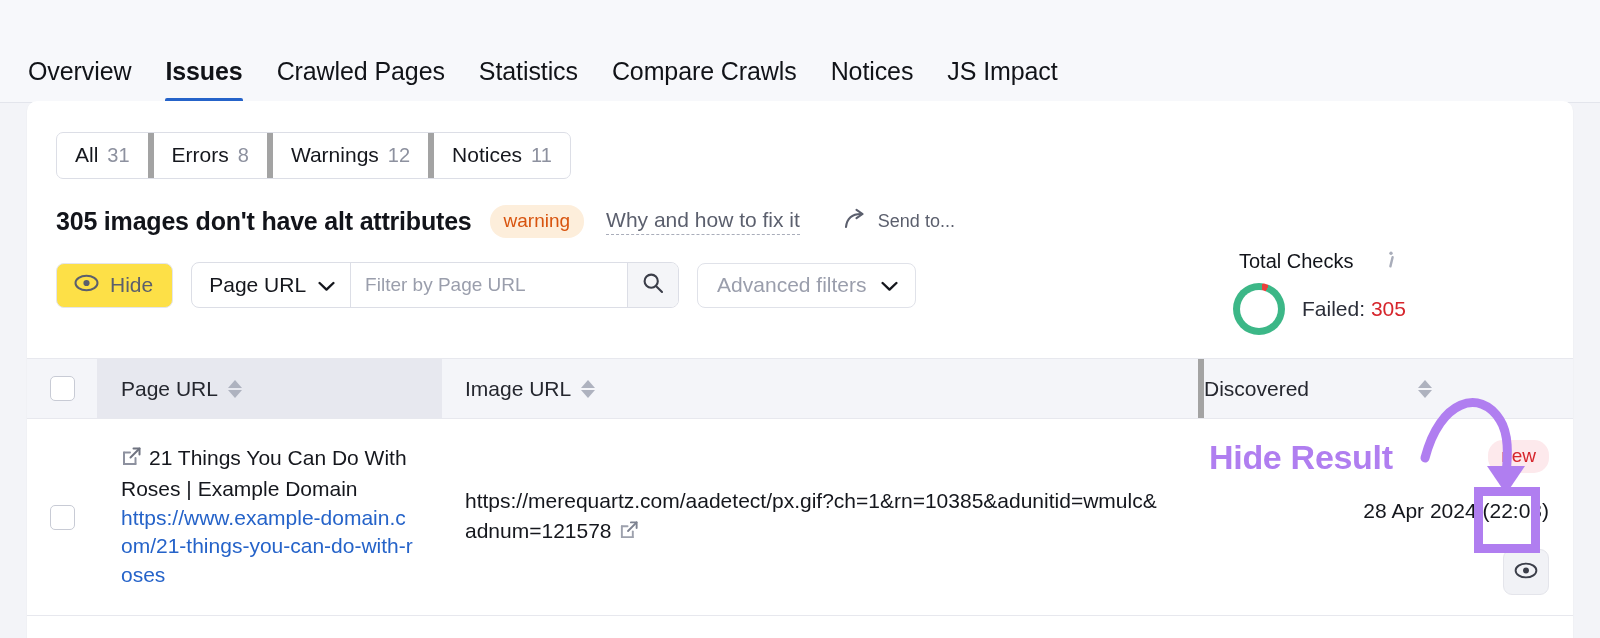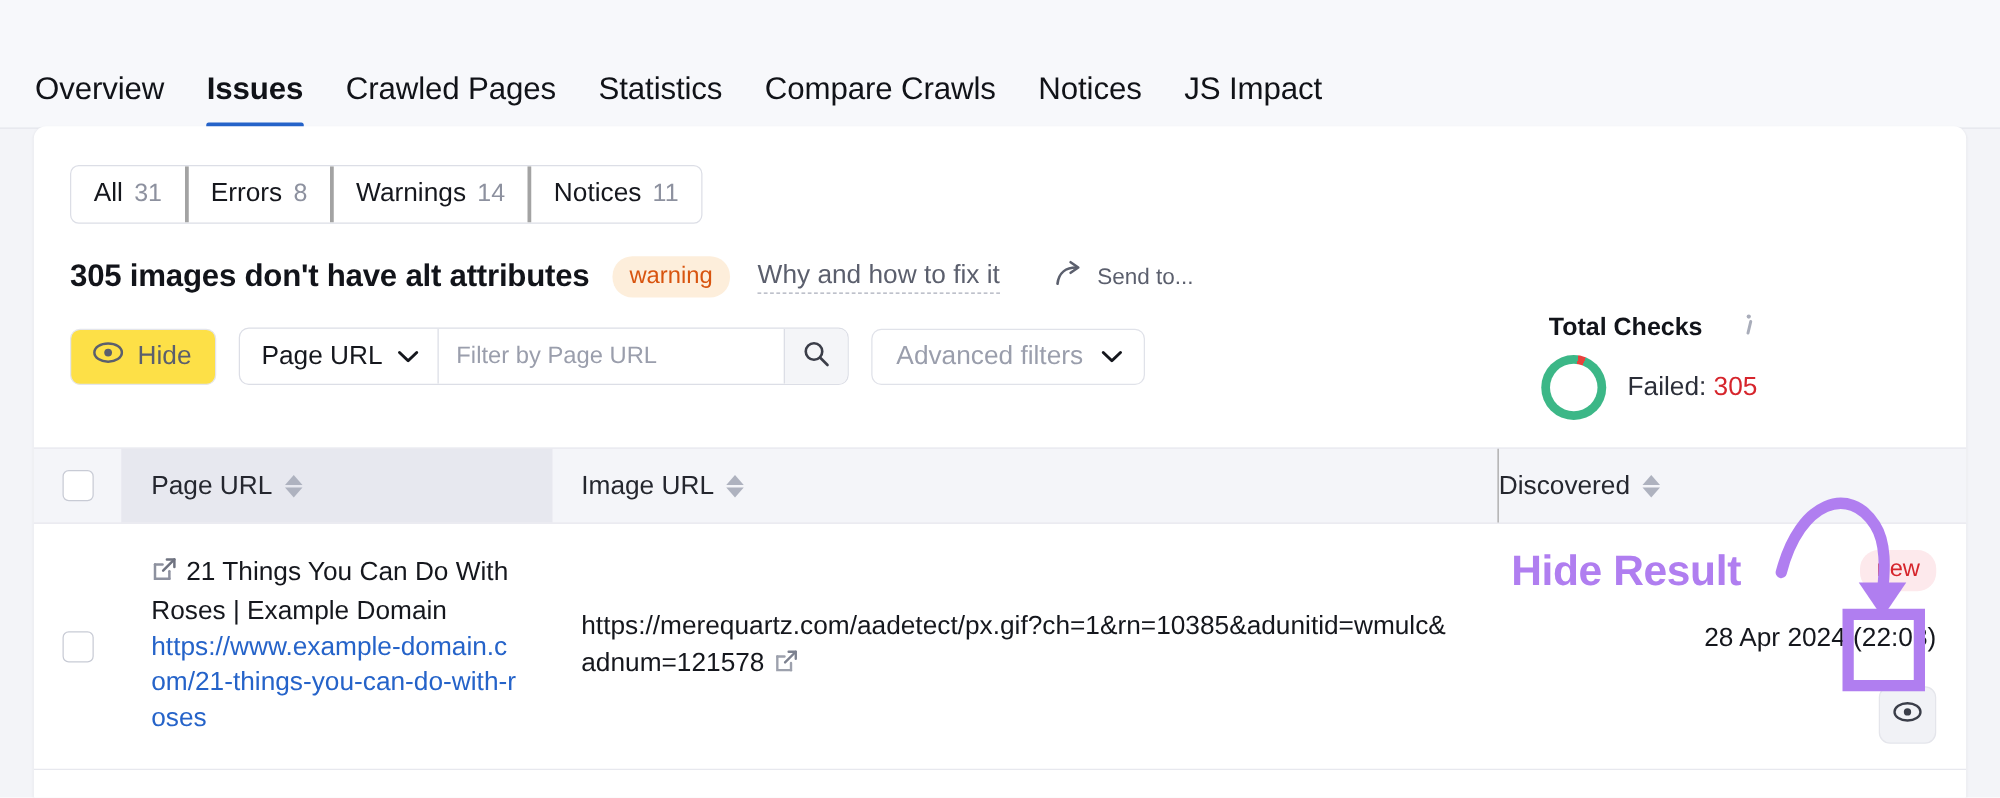--- a/index.html
+++ b/index.html
@@ -69,21 +69,21 @@
     overflow: hidden;
     background: #fff;
   }
   .seg {
     display: flex;
     align-items: baseline;
     gap: 9px;
     padding: 10px 18px 11px 18px;
     font-size: 21px;
     color: #15171d;
-    border-right: 3px solid #a3a3a3;
+    border-right: 6px solid #a3a3a3;
     cursor: pointer;
     white-space: nowrap;
   }
   .seg:last-child { border-right: none; }
   .seg .cnt { color: #8d919f; font-size: 20px; }
 
   
   .titlerow {
     display: flex;
     align-items: center;
@@ -203,21 +203,21 @@
     position: absolute;
     right: 40px;
     top: 148px;
     width: 300px;
   }
   .tc-head {
     display: flex;
     align-items: center;
     gap: 28px;
     font-size: 20px;
-    font-weight: bold;
+    font-weight: normal;
     color: #12141a;
     margin-left: 6px;
   }
   .tc-body {
     display: flex;
     align-items: center;
     gap: 17px;
     margin-top: 9px;
   }
   .donut {
@@ -268,23 +268,23 @@
   }
   .th-check { width: 70px; display:flex; align-items:center; justify-content:center; }
   .th-page {
     width: 345px;
     background: #e7e8ef;
     padding-left: 24px;
   }
   .th-image { flex: 1; padding-left: 23px; }
   .th-disc {
     width: 375px;
-    justify-content: flex-start;
+    justify-content: space-between;
     padding-right: 141px;
-    border-left: 1px solid #a3a3a3;
+    border-left: 6px solid #a3a3a3;
   }
   .checkbox {
     width: 25px; height: 25px;
     border: 1px solid #c8cbd5;
     border-radius: 5px;
     background: #fff;
     cursor: pointer;
     box-sizing: border-box;
   }
   .sorter { display: flex; flex-direction: column; gap: 2px; cursor: pointer; }
@@ -393,21 +393,21 @@
     <div class="seg">
       <span>All</span>
       <span class="cnt">31</span>
     </div>
     <div class="seg">
       <span>Errors</span>
       <span class="cnt">8</span>
     </div>
     <div class="seg">
       <span>Warnings</span>
-      <span class="cnt">14</span>
+      <span class="cnt">12</span>
     </div>
     <div class="seg">
       <span>Notices</span>
       <span class="cnt">11</span>
     </div>
   </div>
 
   
   <div class="titlerow">
     <div class="issue-title">305 images don't have alt attributes</div>

